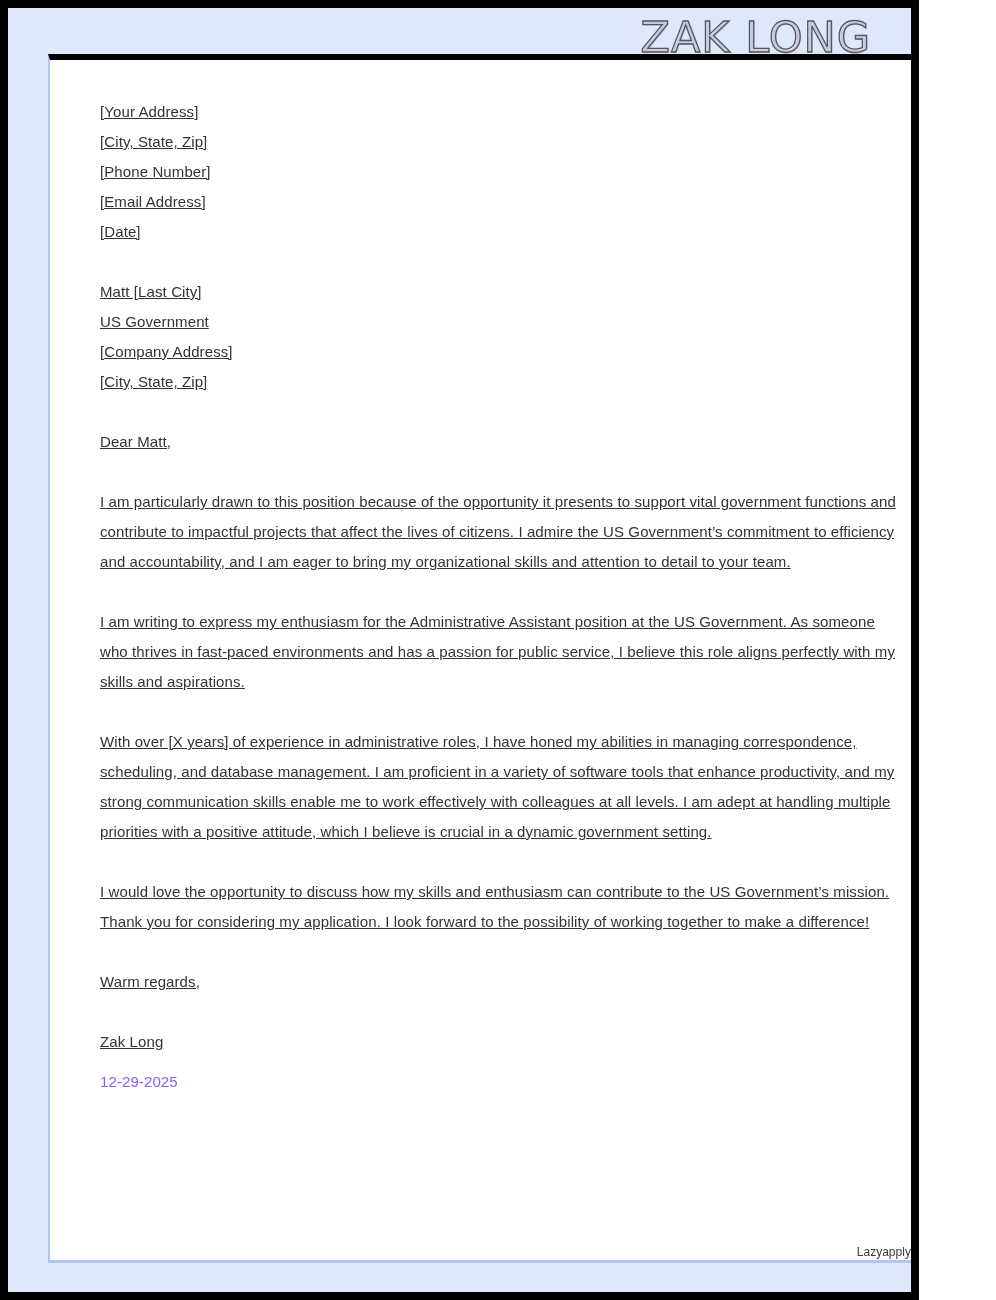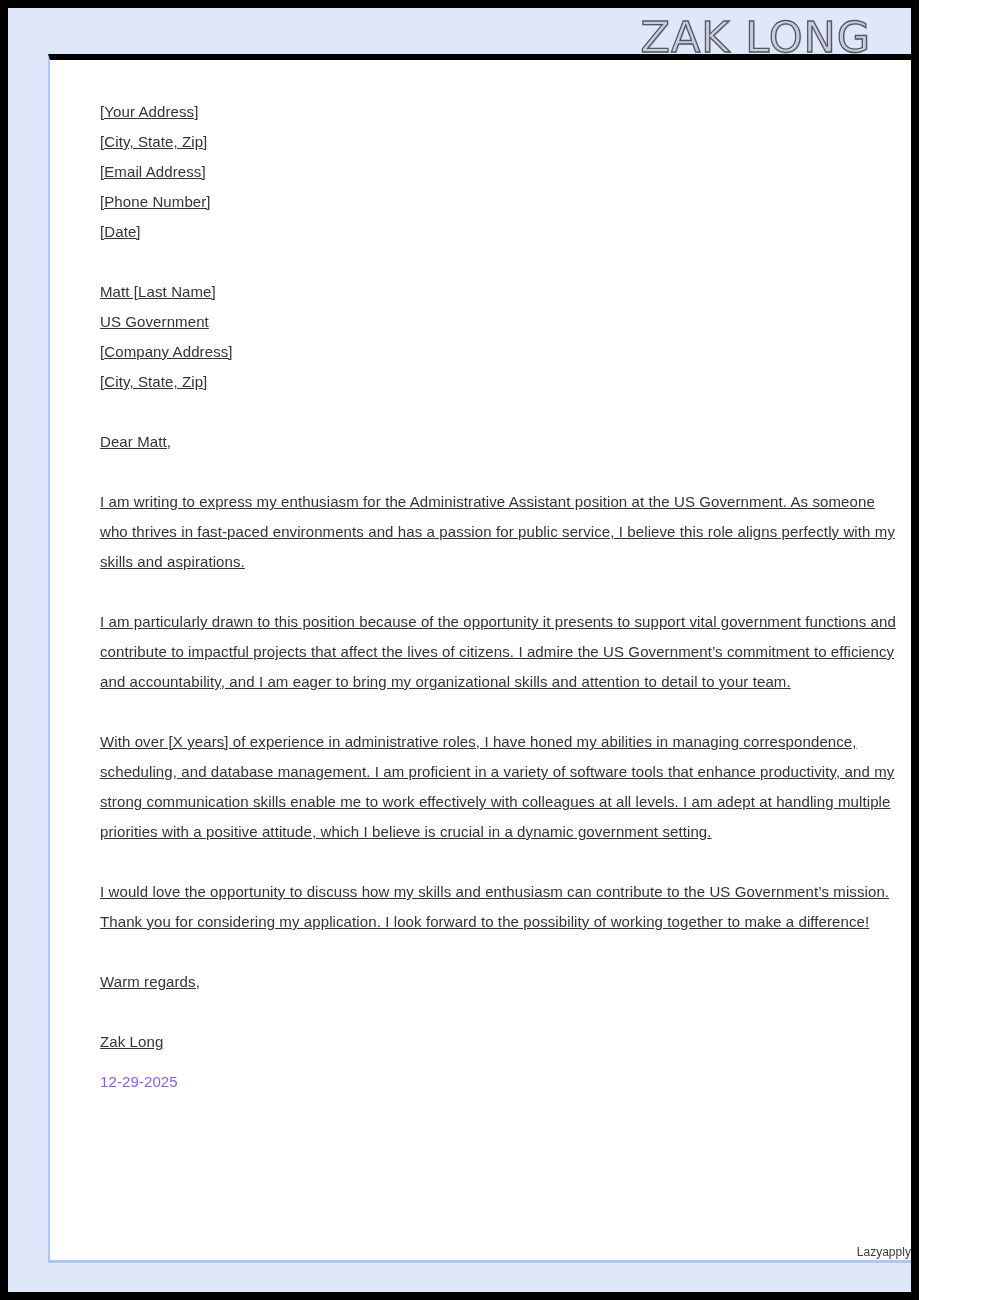--- a/index.html
+++ b/index.html
@@ -79,36 +79,36 @@
 <div class="canvas">
 
   <div class="brand">ZAK LONG</div>
 
   <div class="page">
     <div class="letter">
 
       <div class="block">
         <div>[Your Address]</div>
         <div>[City, State, Zip]</div>
+        <div>[Phone Number]</div>
         <div>[Email Address]</div>
-        <div>[Phone Number]</div>
         <div>[Date]</div>
       </div>
 
       <div class="block">
-        <div>Matt [Last Name]</div>
+        <div>Matt [Last City]</div>
         <div>US Government</div>
         <div>[Company Address]</div>
         <div>[City, State, Zip]</div>
       </div>
 
       <div class="block">Dear Matt,</div>
 
+      <p>I am particularly drawn to this position because of the opportunity it presents to support vital government functions and contribute to impactful projects that affect the lives of citizens. I admire the US Government’s commitment to efficiency and accountability, and I am eager to bring my organizational skills and attention to detail to your team.</p>
       <p>I am writing to express my enthusiasm for the Administrative Assistant position at the US Government. As someone who thrives in fast-paced environments and has a passion for public service, I believe this role aligns perfectly with my skills and aspirations.</p>
-      <p>I am particularly drawn to this position because of the opportunity it presents to support vital government functions and contribute to impactful projects that affect the lives of citizens. I admire the US Government’s commitment to efficiency and accountability, and I am eager to bring my organizational skills and attention to detail to your team.</p>
       <p>With over [X years] of experience in administrative roles, I have honed my abilities in managing correspondence, scheduling, and database management. I am proficient in a variety of software tools that enhance productivity, and my strong communication skills enable me to work effectively with colleagues at all levels. I am adept at handling multiple priorities with a positive attitude, which I believe is crucial in a dynamic government setting.</p>
       <p>I would love the opportunity to discuss how my skills and enthusiasm can contribute to the US Government’s mission. Thank you for considering my application. I look forward to the possibility of working together to make a difference!</p>
 
       <div class="block closing-block">Warm regards,</div>
 
       <div class="block signature-block">Zak Long</div>
 
       <span class="date-link">12-29-2025</span>
 
     </div>

